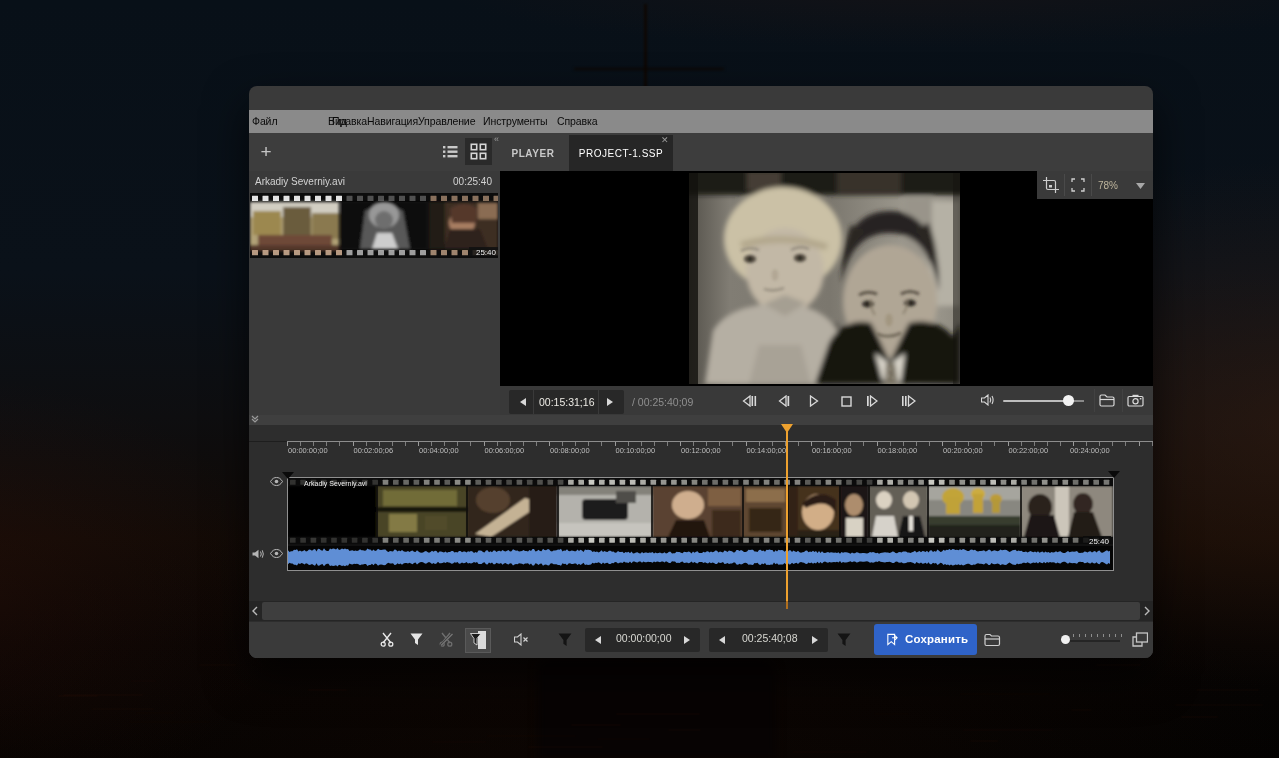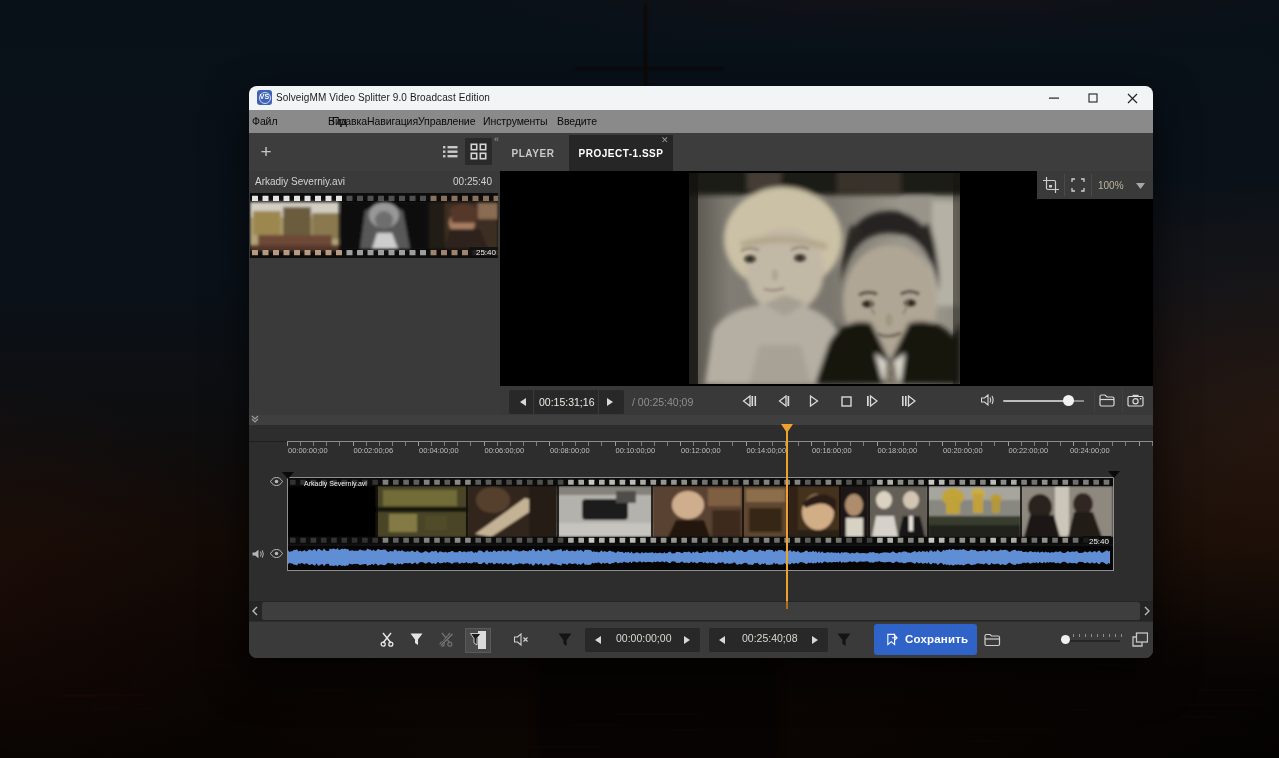--- a/index.html
+++ b/index.html
@@ -23,21 +23,21 @@
 .wbtn{position:absolute;top:0;width:38px;height:24px;color:#1f1f1f;text-align:center;line-height:23px;font-size:12px;}
 #menu{position:absolute;left:0;top:24px;width:904px;height:23px;background:#8a8a8a;color:#0a0a0a;font-size:10.5px;letter-spacing:-.1px;}
 #menu span{position:absolute;top:5px;}
 #tbar{position:absolute;left:0;top:47px;width:904px;height:38px;background:#3d3d3d;}
 .plus{position:absolute;left:8px;top:5px;width:18px;height:28px;color:#c4c4c4;font-size:19px;line-height:27px;text-align:center;font-weight:300;}
 .search{position:absolute;left:34px;top:5px;width:152px;height:27px;background:#313131;}
 .search .ph{position:absolute;left:9px;top:7px;font-size:10.5px;color:#7c7c7c;}
 .search .sep{position:absolute;right:29px;top:3px;width:1px;height:21px;background:#454545;}
 .ibtn{position:absolute;top:5px;width:27px;height:27px;}
 svg{display:block}
-#atab{position:absolute;left:320px;top:2px;width:104px;height:36px;background:#262626;color:#fff;font-weight:bold;font-size:10px;
+#atab{position:absolute;left:320px;top:2px;width:104px;height:36px;background:#262626;color:#fff;font-weight:normal;font-size:10px;
  text-align:center;line-height:38px;letter-spacing:.5px;}
 #ptab{position:absolute;left:248px;top:15px;width:72px;color:#c9c9c9;font-weight:bold;font-size:10px;letter-spacing:.6px;text-align:center;}
 #clips{position:absolute;left:0;top:85px;width:251px;height:254px;background:#3a3a3a;}
 .cliplabel{position:absolute;left:6px;top:5px;font-size:10px;color:#d2d2d2;}
 .clipdur{position:absolute;right:8px;top:5px;font-size:10px;color:#d2d2d2;}
 #pview{position:absolute;left:251px;top:85px;width:653px;height:215px;background:#000;}
 #pctl{position:absolute;left:251px;top:300px;width:653px;height:29px;background:#393939;}
 #zctl{position:absolute;left:788px;top:85px;width:116px;height:28px;background:#3a3a3a;}
 #cstrip{position:absolute;left:0;top:329px;width:904px;height:10px;background:#3f3f3f;}
 #tl{position:absolute;left:0;top:339px;width:904px;height:271px;background:#2d2d2d;}
@@ -73,41 +73,28 @@
 <div class="rip" style="left:432px;top:741px;width:54px;opacity:0.14"></div>
 <div class="rip" style="left:129px;top:721px;width:81px;opacity:0.10"></div>
 <div class="rip" style="left:136px;top:712px;width:39px;opacity:0.08"></div>
 <div class="rip" style="left:874px;top:713px;width:35px;opacity:0.09"></div>
 <div class="rip" style="left:92px;top:708px;width:62px;opacity:0.20"></div>
 <div class="rip" style="left:571px;top:724px;width:50px;opacity:0.30"></div>
 <div class="rip" style="left:634px;top:660px;width:29px;opacity:0.10"></div>
 <div class="rip" style="left:1096px;top:664px;width:45px;opacity:0.29"></div>
 <div class="rip" style="left:597px;top:738px;width:53px;opacity:0.11"></div>
 <div id="win">
-  <div id="title">
-    <div class="vsicon">VS</div>
-    <div class="txt">SolveigMM Video Splitter 9.0 Broadcast Edition</div>
-    <svg class="wbtn" style="left:786px;top:0" width="38" height="24">
-        <rect x="14" y="11.5" width="10" height="1.2" fill="#222"></rect>
-      </svg>
-    <svg class="wbtn" style="left:825px;top:0" width="38" height="24">
-        <rect x="15" y="8" width="8" height="8" fill="none" stroke="#222" stroke-width="1.1"></rect>
-      </svg>
-    <svg class="wbtn" style="left:864px;top:0" width="38" height="24">
-        <path d="M15,8 L24,17 M24,8 L15,17" stroke="#222" stroke-width="1.2"></path>
-      </svg>
-  </div>
   <div id="menu">
     <span style="left:3px;">Файл</span>
     <span style="left:35px;padding-left:48px;">Правка</span>
     <span style="left:79px;">Вид</span>
     <span style="left:106px;padding-left:12px;">Навигация</span>
     <span style="left:169px;">Управление</span>
     <span style="left:234px;">Инструменты</span>
-    <span style="left:308px;">Введите</span>
+    <span style="left:308px;">Справка</span>
   </div>
   <div id="tbar">
     <div class="plus">+</div>
     <div class="ibtn" style="left:188px;">
       <svg width="27" height="27">
           <g fill="#c9c9c9">
             <rect x="6" y="8" width="2.4" height="2.4"></rect>
             <rect x="10.5" y="8" width="10" height="2.4"></rect>
             <rect x="6" y="12.5" width="2.4" height="2.4"></rect>
             <rect x="10.5" y="12.5" width="10" height="2.4"></rect>
@@ -290,21 +277,21 @@
   <div id="zctl">
       <div style="position:absolute;left:27px;top:3px;width:1px;height:22px;background:#4a4a4a"></div>
       <div style="position:absolute;left:54px;top:3px;width:1px;height:22px;background:#4a4a4a"></div>
       <svg style="position:absolute;left:6px;top:6px" width="16" height="16" viewBox="0 0 16 16">
         <path d="M3.5,0 V3.5 M0,3.5 H11 Q12.5,3.5 12.5,5 V12.5 M12.5,12.5 H16 M12.5,12.5 H5 Q3.5,12.5 3.5,11 V3.5 M12.5,12.5 V16" stroke="#cfcfcf" stroke-width="1.2" fill="none"></path>
         <rect x="6" y="8" width="3" height="2.5" fill="#cfcfcf"></rect>
       </svg>
       <svg style="position:absolute;left:34px;top:7px" width="14" height="14" viewBox="0 0 14 14">
         <path d="M1,4 V1 H4 M10,1 H13 V4 M13,10 V13 H10 M4,13 H1 V10" stroke="#cfcfcf" stroke-width="1.3" fill="none"></path>
       </svg>
-      <div style="position:absolute;left:61px;top:9px;font-size:10px;color:#bdb49c">100%</div>
+      <div style="position:absolute;left:61px;top:9px;font-size:10px;color:#bdb49c">78%</div>
       <svg style="position:absolute;left:99px;top:11.5px" width="9" height="6">
         <path d="M0,0 H9 L4.5,6 Z" fill="#a8a8a8"></path>
       </svg>
     </div>
   <div id="pctl">
       <div class="timebox" style="left:9px;top:4px;width:115px;font-size:10.5px;">
         <svg style="position:absolute;left:11px;top:8px" width="6" height="8">
           <path d="M6,0 L0,4 L6,8 Z" fill="#d8d8d8"></path>
         </svg>
         <div style="position:absolute;left:24px;top:0;width:1px;height:24px;background:#3a3a3a"></div>

